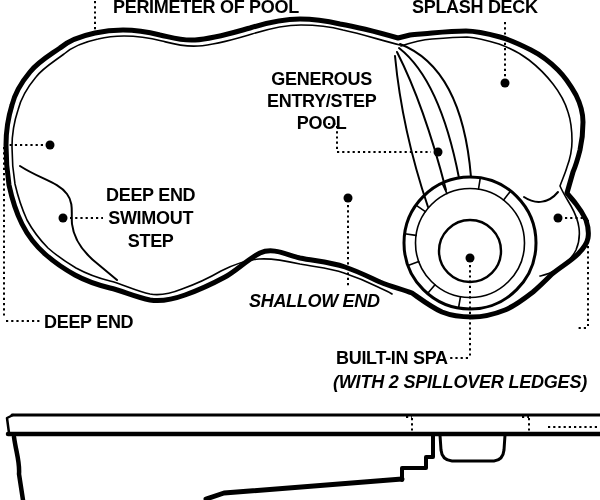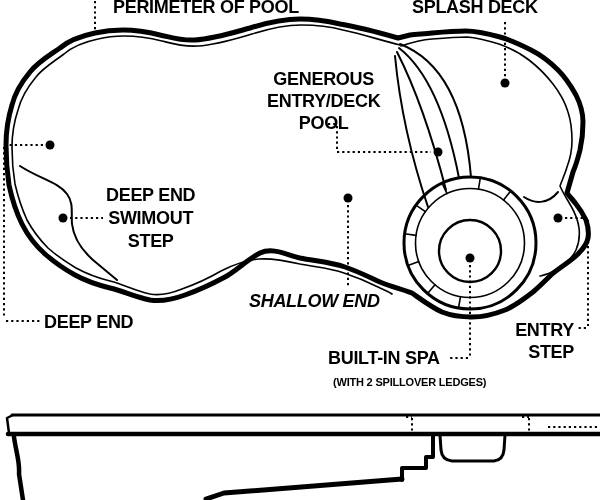--- a/index.html
+++ b/index.html
@@ -3,21 +3,21 @@
 <meta charset="utf-8">
 <style>
   html,body{margin:0;padding:0;background:#fff;}
   .stage{position:relative;width:600px;height:500px;background:var(--paper,#fff);overflow:hidden;
          font-family:"Liberation Sans",sans-serif;}
   .stage svg{position:absolute;left:0;top:0;}
   .lbl{position:absolute;color:var(--ink,#000);font-weight:bold;font-size:18px;
        letter-spacing:-0.3px;white-space:nowrap;line-height:21px;}
   .lbl span{display:block;}
   .lbl.multi{line-height:22px;text-align:center;}
-  .lbl.small{font-size:11px;font-weight:bold;letter-spacing:-0.2px;}
+  .lbl.small{font-size:18px;font-weight:bold;letter-spacing:-0.2px;font-style:italic;}
   .lbl.right{text-align:right;}
   
   .edge  {fill:none;stroke:var(--ink,#000);stroke-width:5;stroke-linejoin:round;stroke-linecap:round;}
   .water {fill:none;stroke:var(--ink,#000);stroke-width:1.6;stroke-linejoin:round;stroke-linecap:round;}
   .thin  {fill:none;stroke:var(--ink,#000);stroke-width:2;stroke-linejoin:round;stroke-linecap:round;}
   .med   {fill:none;stroke:var(--ink,#000);stroke-width:3;stroke-linejoin:round;stroke-linecap:round;}
   .dots  {fill:none;stroke:var(--ink,#000);stroke-width:2;stroke-dasharray:2.2 3;stroke-linecap:butt;}
   .dotpt {fill:var(--ink,#000);stroke:none;}
 </style>
 </head>
@@ -126,36 +126,32 @@
       <path class="dots" d="M 406,417 H 412 M 412,418 V 433 M 522,417 H 529 M 529,418 V 433 M 548,427 H 599"></path>
     </g>
   </svg>
 
   <div class="lbl" style="left:113px;top:-3px;">PERIMETER OF POOL</div>
 
   <div class="lbl" style="left:412px;top:-3px;">SPLASH DECK</div>
 
   <div class="lbl multi" style="left:267px;top:68px;">
     <span>GENEROUS</span>
-    <span>ENTRY/DECK</span>
+    <span>ENTRY/STEP</span>
     <span>POOL</span>
   </div>
 
   <div class="lbl multi" style="left:106px;top:184px;line-height:23px;">
     <span>DEEP END</span>
     <span>SWIMOUT</span>
     <span>STEP</span>
   </div>
 
   <div class="lbl" style="left:44px;top:312px;">DEEP END</div>
 
   <div class="lbl" style="left:249px;top:291px;font-style:italic;">SHALLOW END</div>
 
-  <div class="lbl" style="left:328px;top:348px;">BUILT-IN SPA</div>
+  <div class="lbl" style="left:336px;top:348px;">BUILT-IN SPA</div>
 
   <div class="lbl small" style="left:333px;top:372px;">(WITH 2 SPILLOVER LEDGES)</div>
 
-  <div class="lbl multi right" style="left:474px;top:319px;width:100px;">
-    <span>ENTRY</span>
-    <span>STEP</span>
-  </div>
 
 </div>
 
 </body></html>

